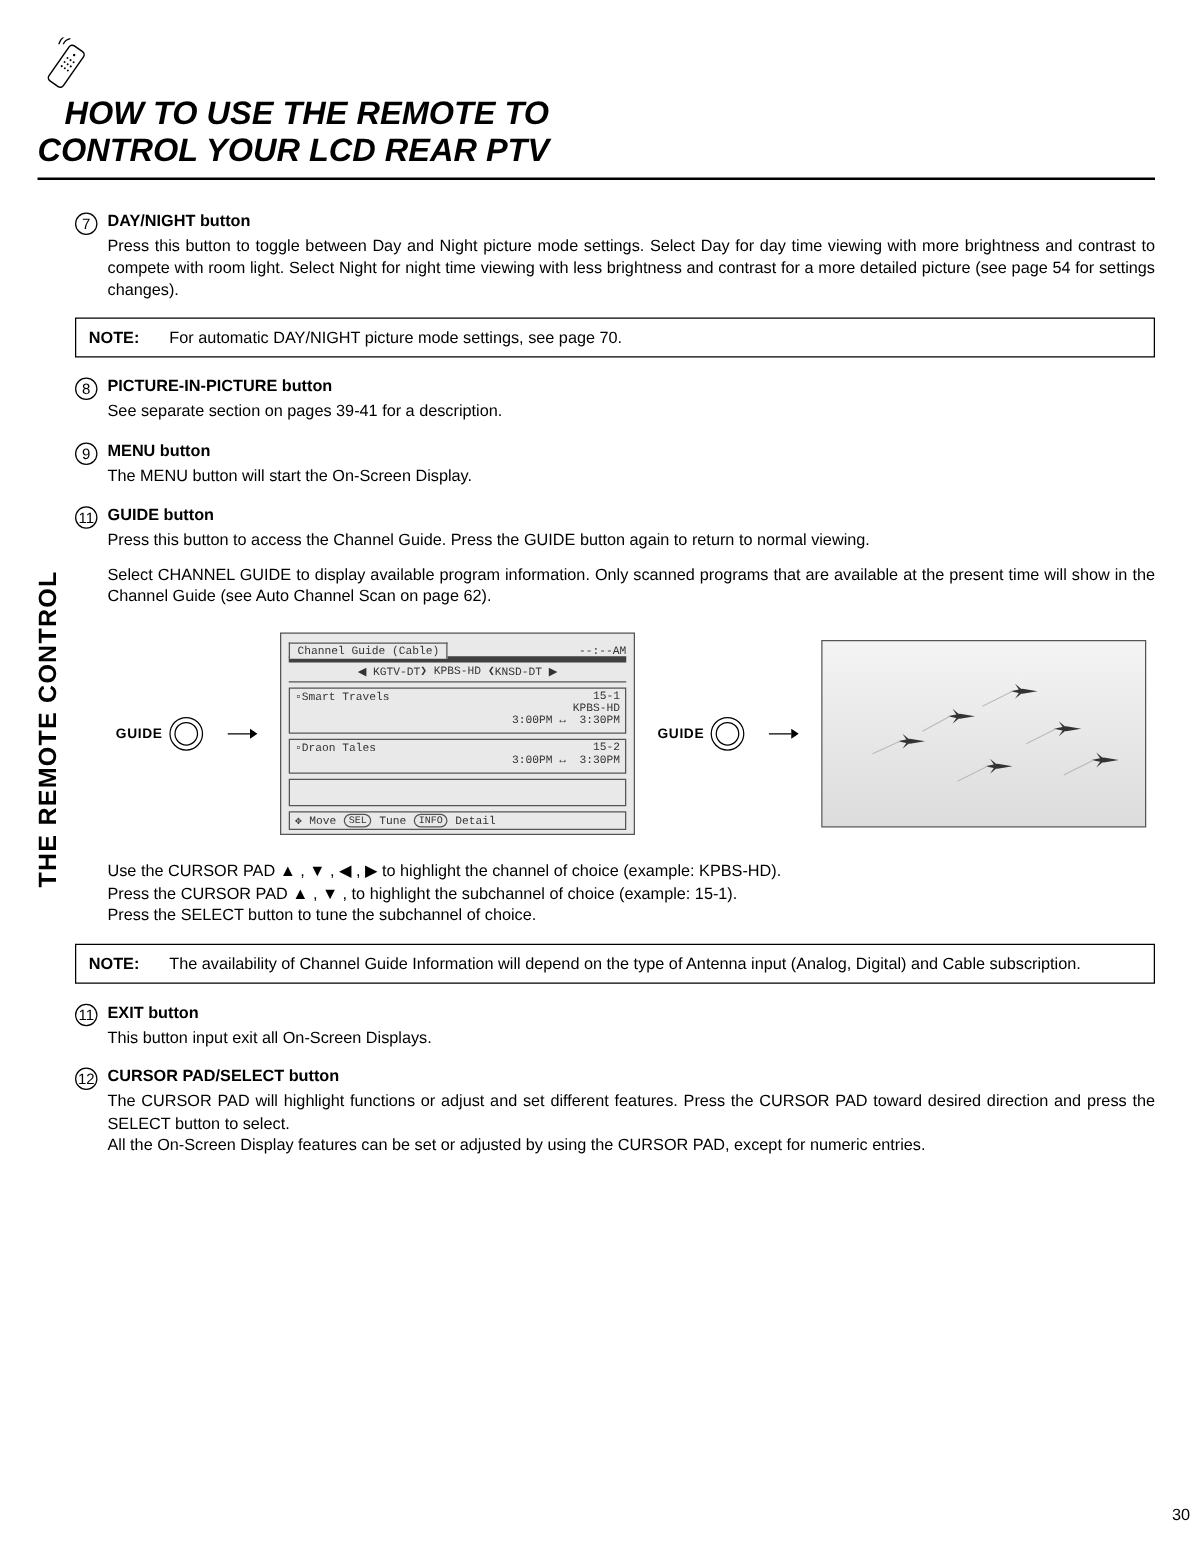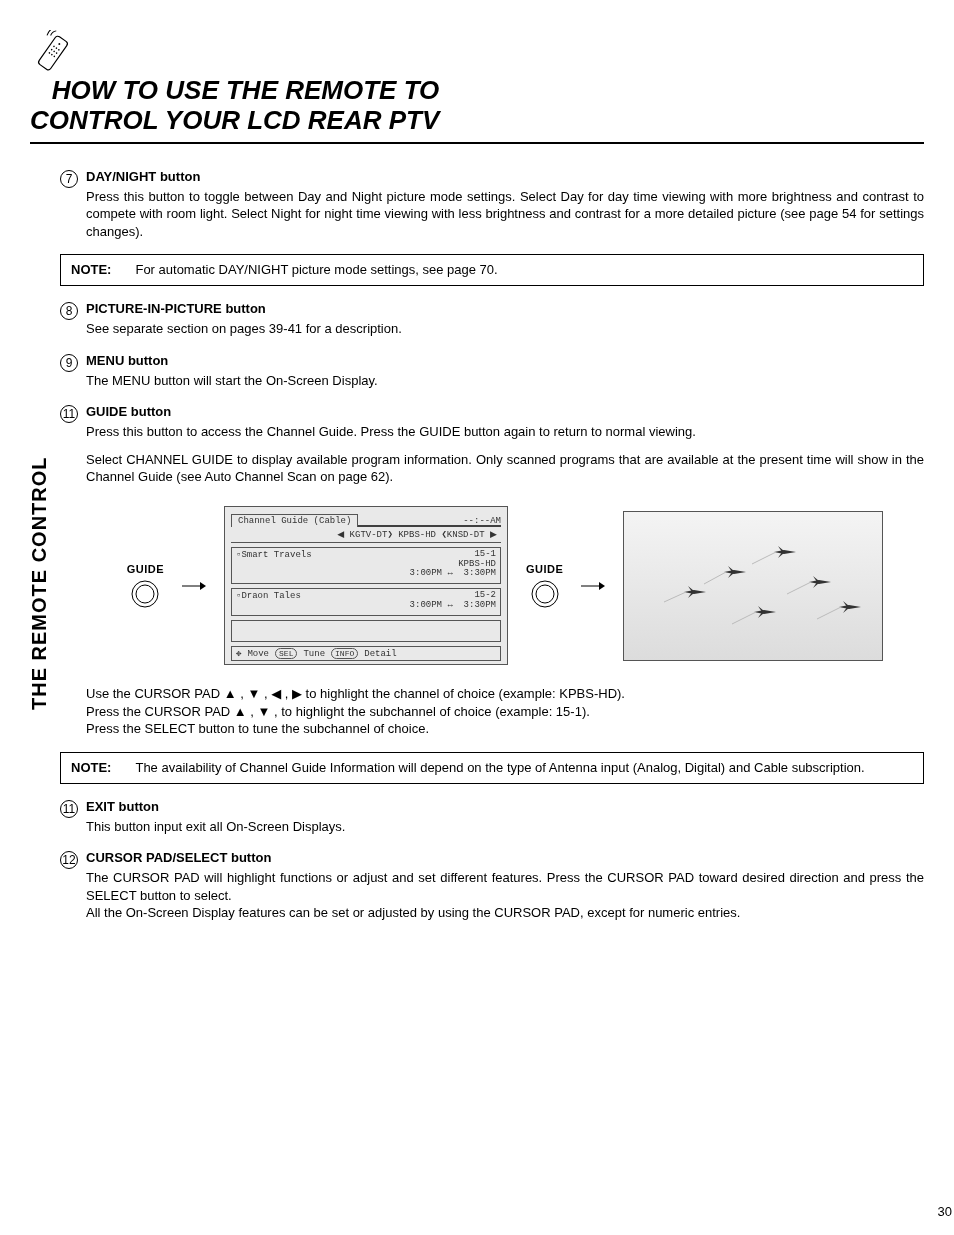--- a/index.html
+++ b/index.html
@@ -81,21 +81,21 @@
 
   .guide-figure-row {
     display: flex;
     align-items: center;
     justify-content: center;
     gap: 18px;
     margin: 20px 0 20px 26px;
   }
   .guide-btn-block {
     display: flex;
-    flex-direction: column;
+    flex-direction: row;
     align-items: center;
     gap: 4px;
   }
   .guide-label { font-size: 11px; font-weight: bold; letter-spacing: 0.5px; }
   .guide-btn {
     width: 30px; height: 30px;
   }
   .arrow-right {
     width: 24px; height: 10px;
   }
@@ -114,23 +114,23 @@
     border: 1px solid #555;
     border-bottom: none;
     padding: 1px 6px;
     background: #e9e9e9;
     position: relative;
     top: 1px;
   }
   .osd-top { display:flex; justify-content:space-between; align-items:flex-end; }
   .osd-ch-row {
     display: flex;
-    justify-content: flex-end;
+    justify-content: center;
     padding: 2px 4px;
-    border-top: 2px solid #404040;
+    border-top: 5px solid #404040;
     border-bottom: 1px solid #555;
     margin-top: -1px;
   }
   .osd-entry {
     border: 1px solid #555;
     margin-top: 4px;
     padding: 2px 4px 4px 4px;
     min-height: 28px;
     display: flex;
     justify-content: space-between;

